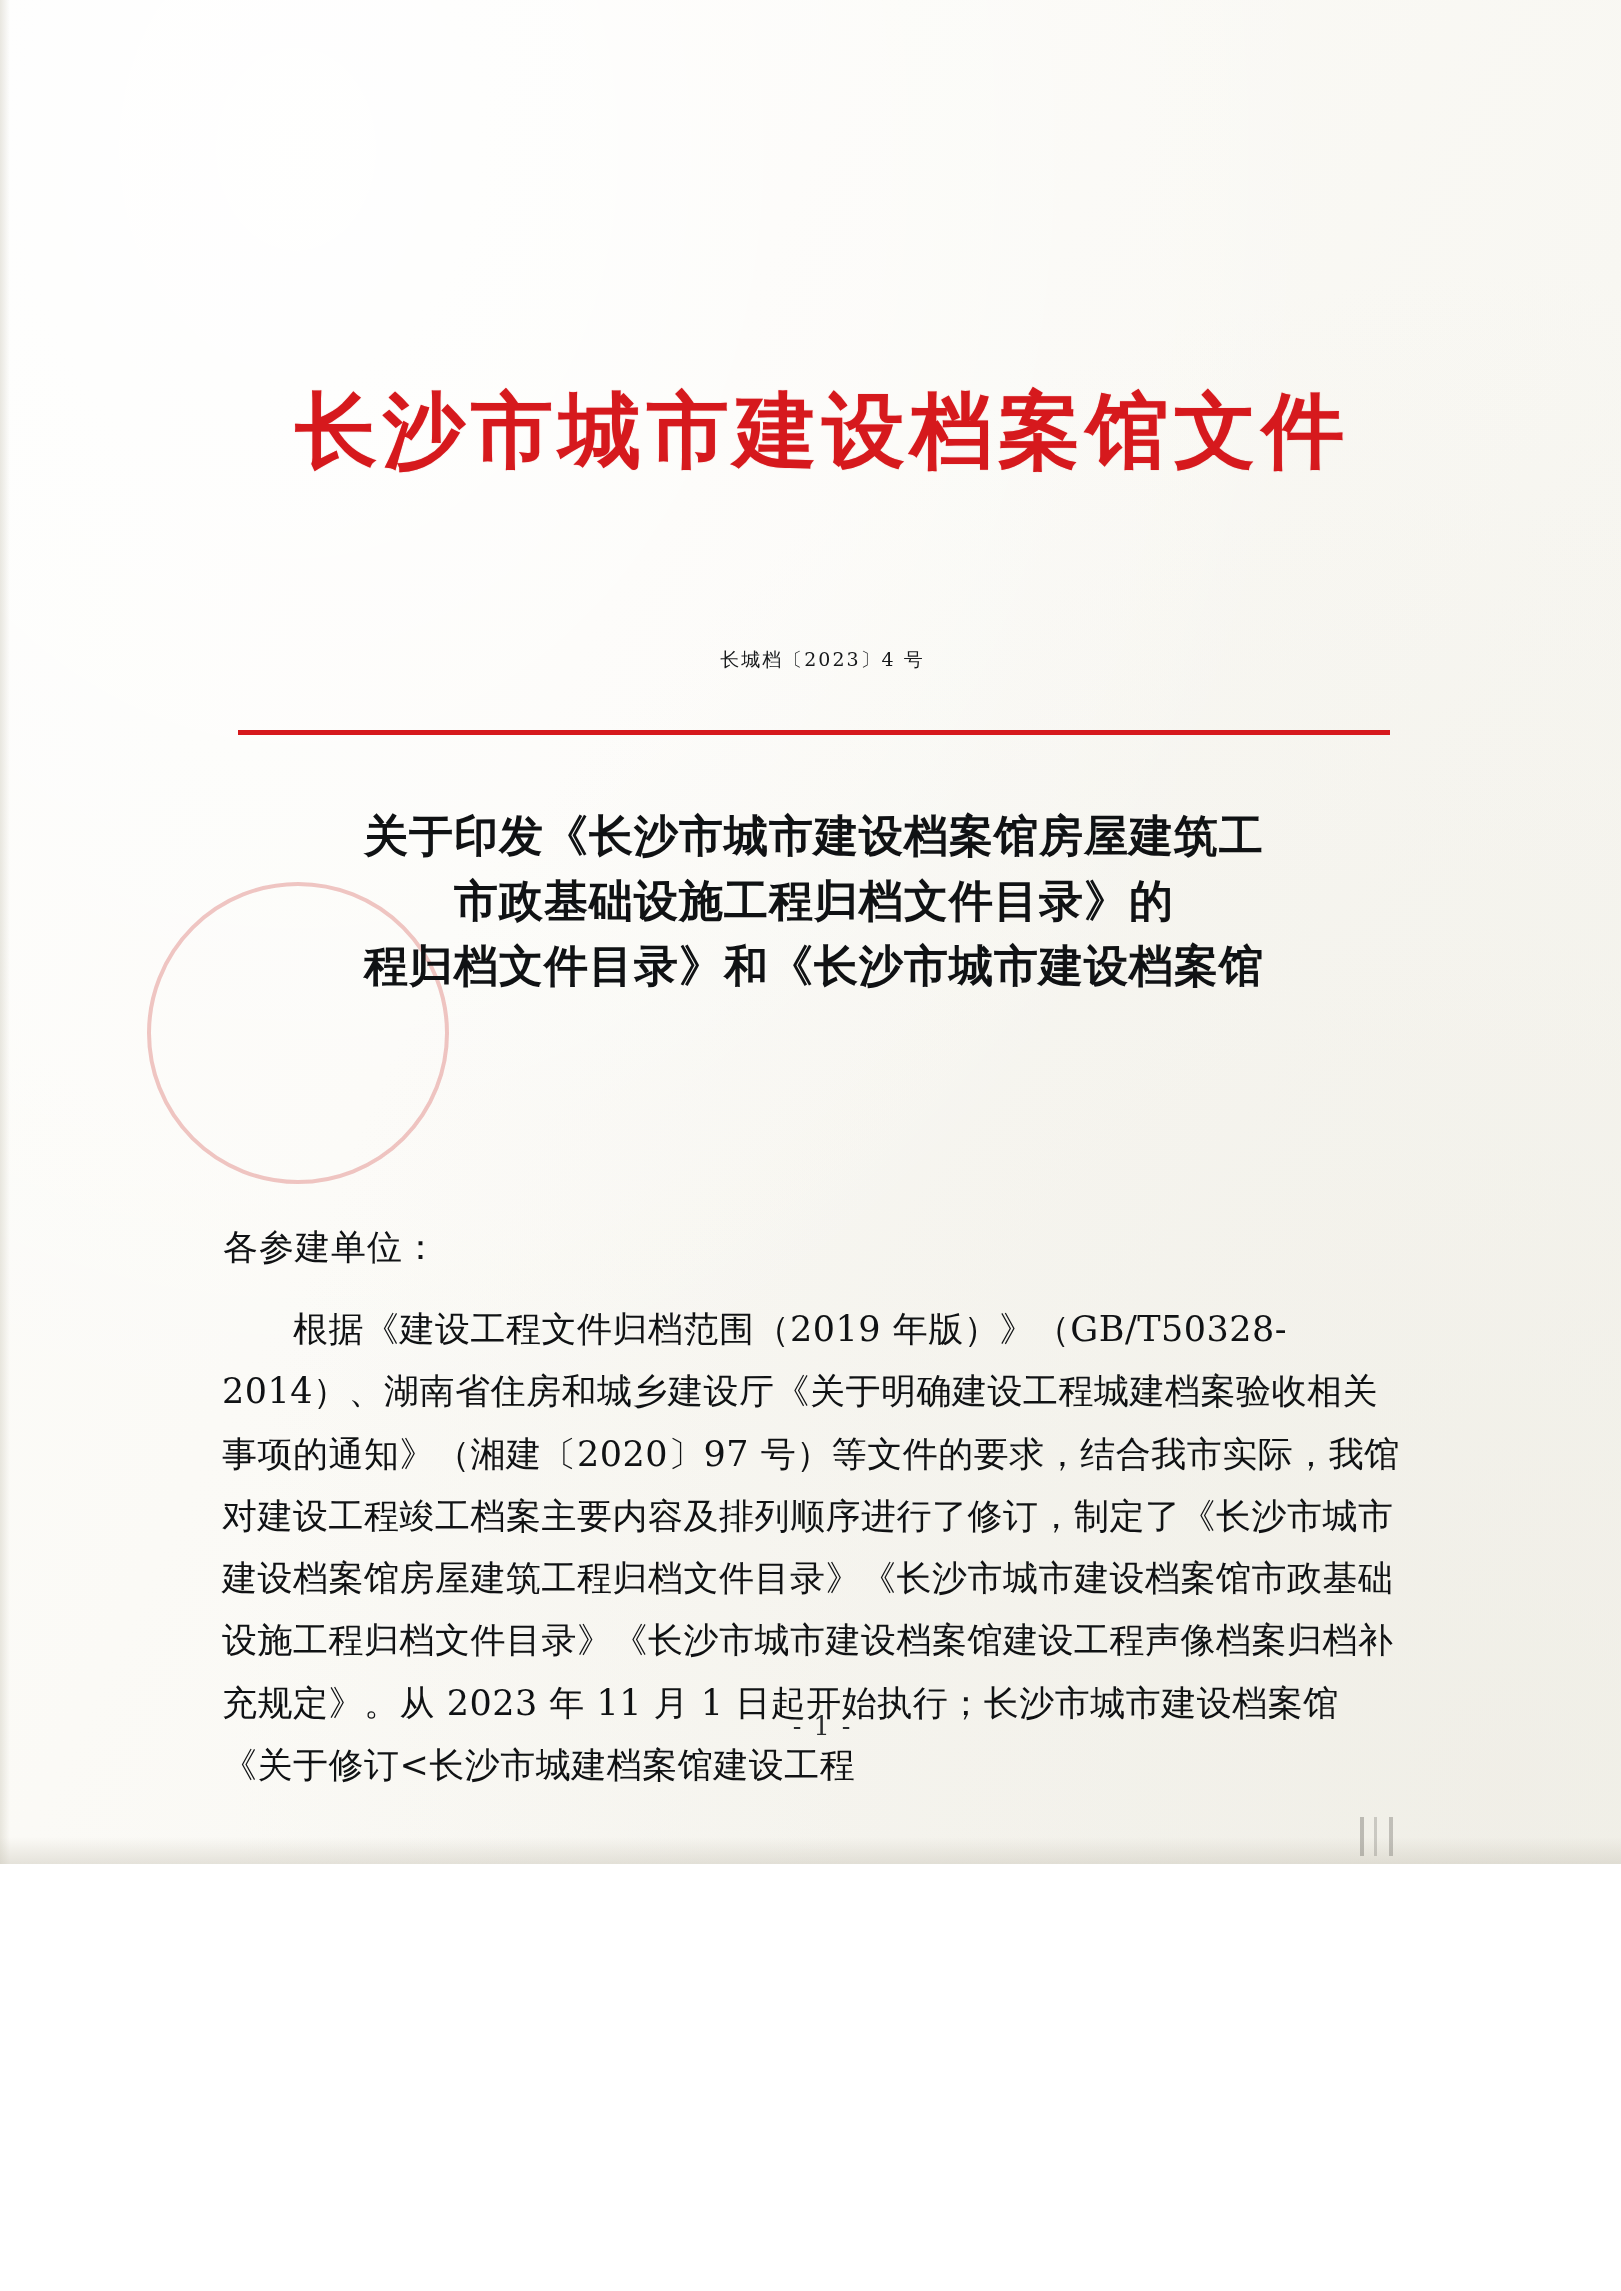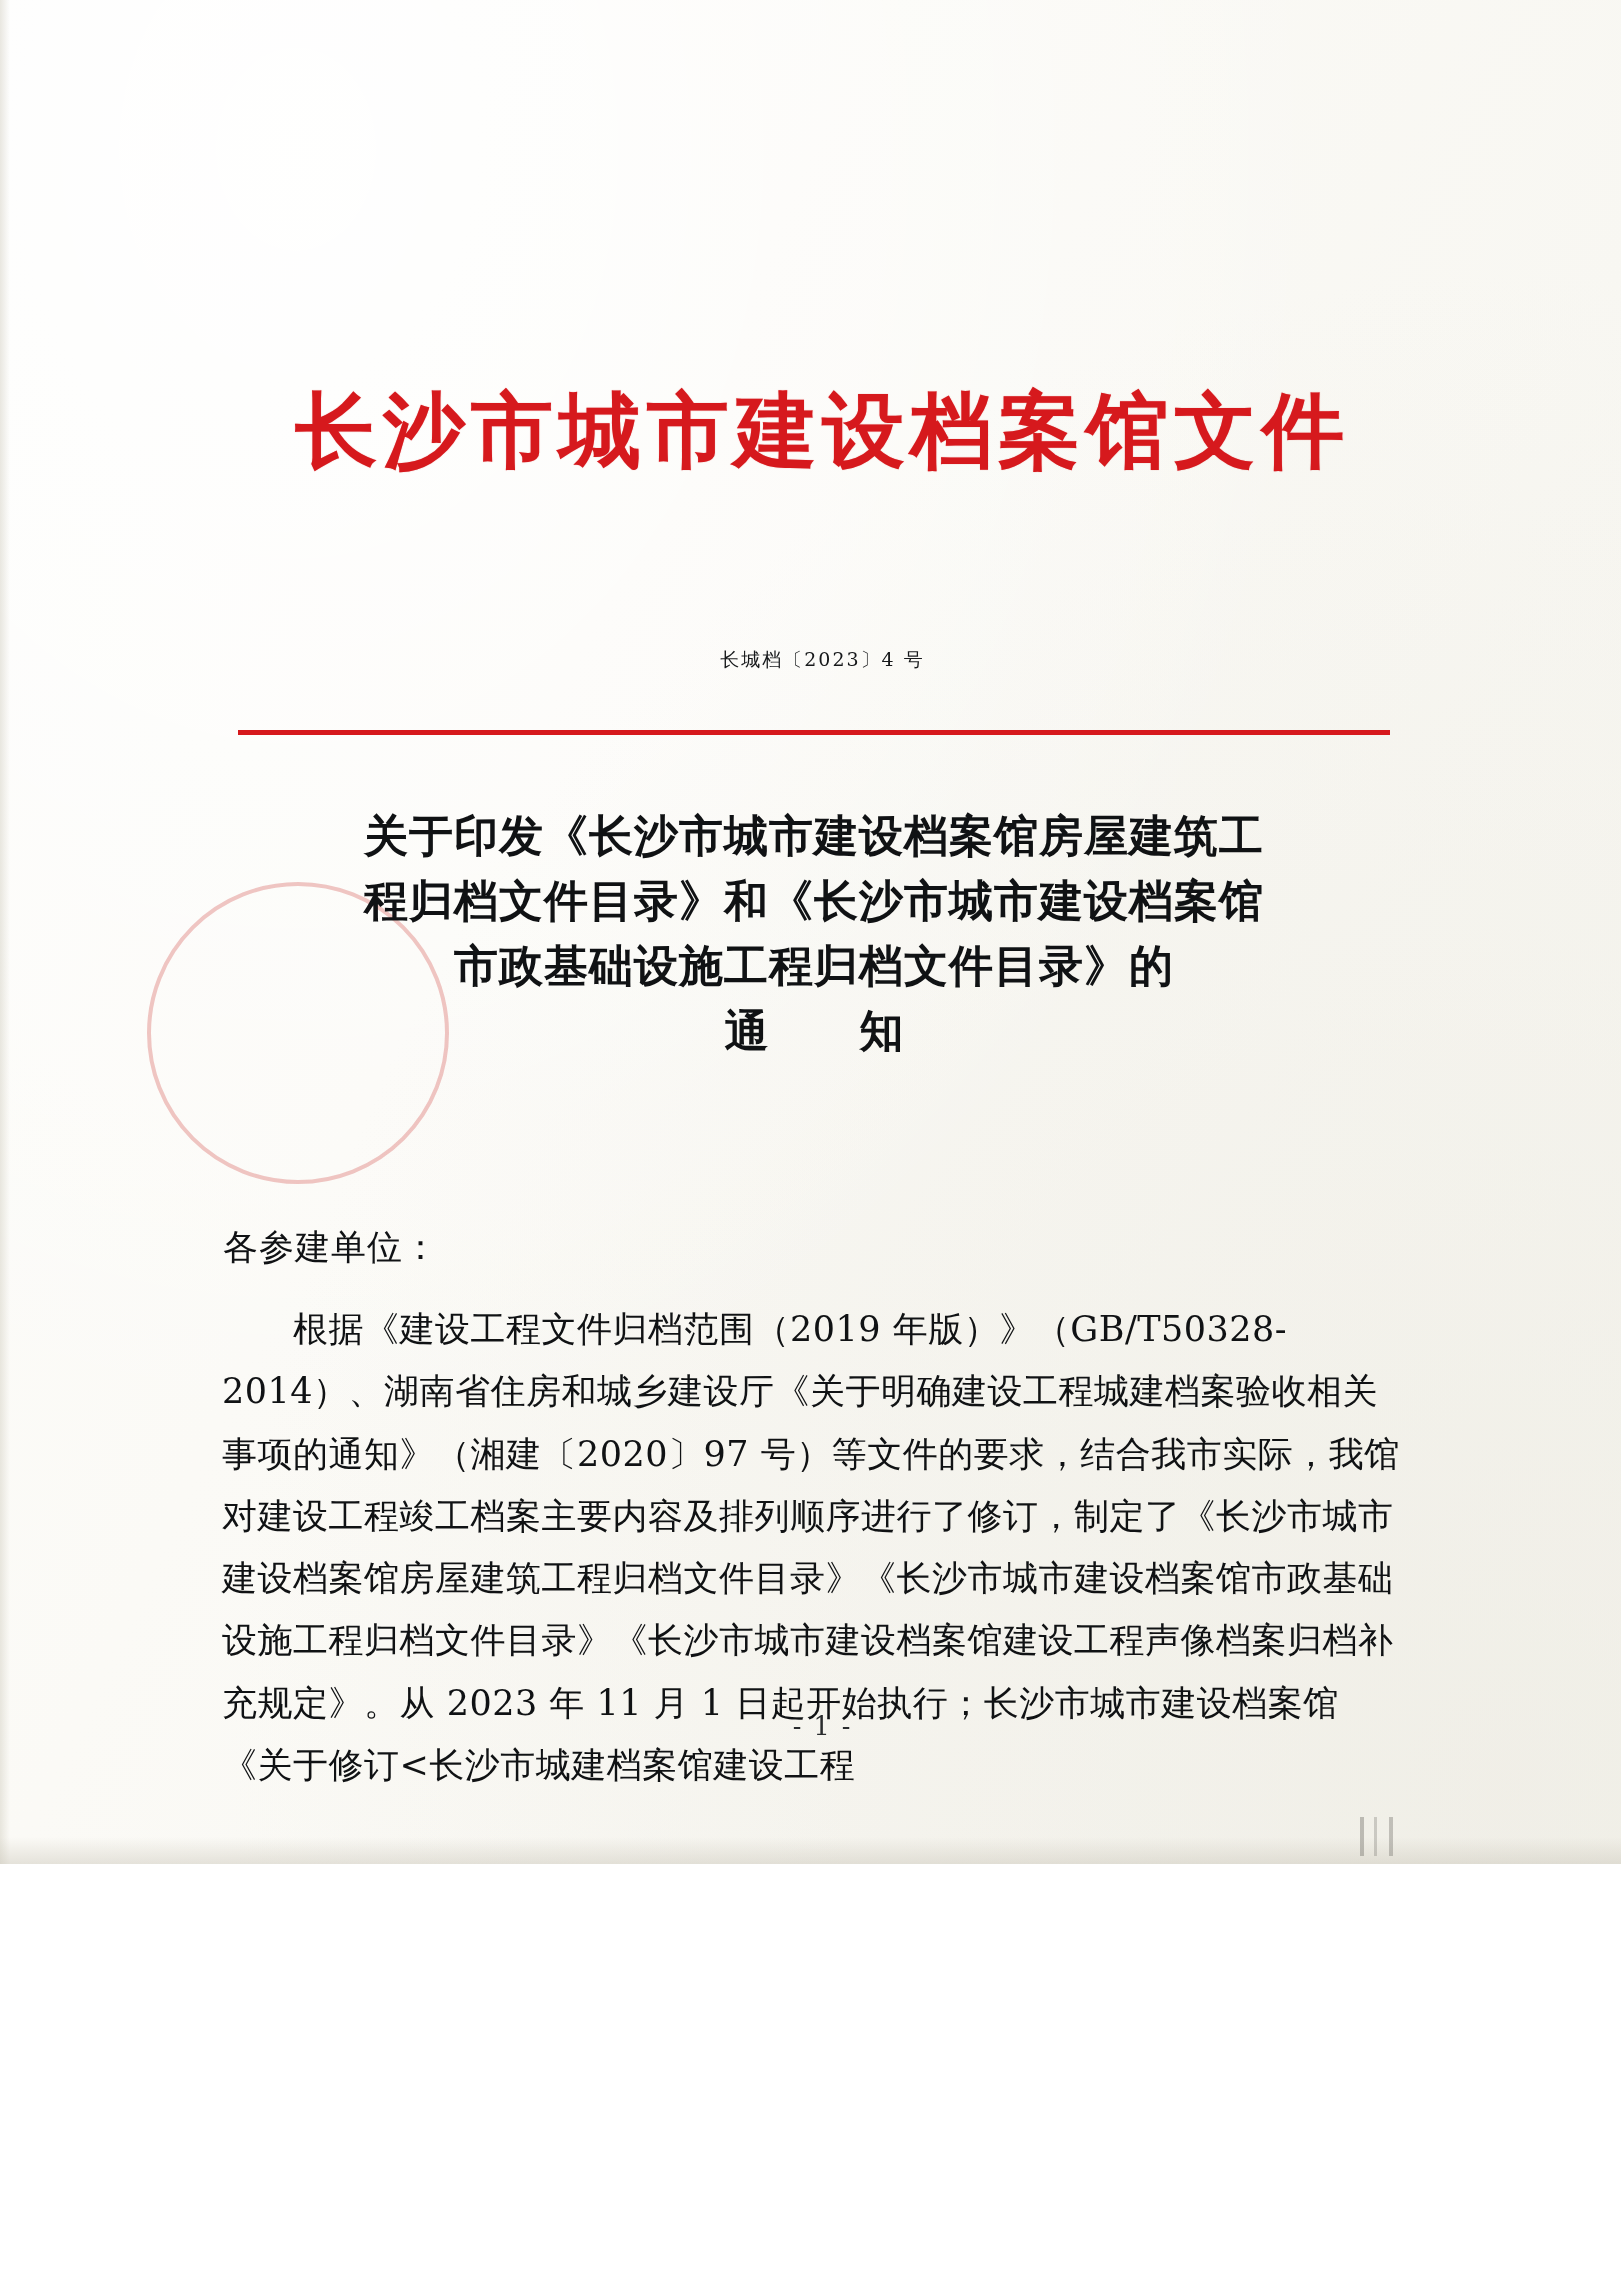--- a/index.html
+++ b/index.html
@@ -181,23 +181,22 @@
   <div class="doc-header">
     <div class="title">长沙市城市建设档案馆文件</div>
   </div>
 
   <div class="doc-number">长城档〔2023〕4 号</div>
 
   <div class="red-rule"></div>
 
   <div class="doc-title">
     <span class="line">关于印发《长沙市城市建设档案馆房屋建筑工</span>
+    <span class="line">市政基础设施工程归档文件目录》的</span>
     <span class="line">程归档文件目录》和《长沙市城市建设档案馆</span>
-    <span class="line">市政基础设施工程归档文件目录》的</span>
-    <span class="line notice">通　知</span>
   </div>
 
   <div class="salutation">各参建单位：</div>
 
   <div class="body-text">
     <p class="indent just last-line">根据《建设工程文件归档范围（2019 年版）》（GB/T50328-2014）、湖南省住房和城乡建设厅《关于明确建设工程城建档案验收相关事项的通知》（湘建〔2020〕97 号）等文件的要求，结合我市实际，我馆对建设工程竣工档案主要内容及排列顺序进行了修订，制定了《长沙市城市建设档案馆房屋建筑工程归档文件目录》《长沙市城市建设档案馆市政基础设施工程归档文件目录》《长沙市城市建设档案馆建设工程声像档案归档补充规定》。从 2023 年 11 月 1 日起开始执行；长沙市城市建设档案馆《关于修订&lt;长沙市城建档案馆建设工程</p>
   </div>
 
   <div class="page-number">- 1 -</div>
 </div>

